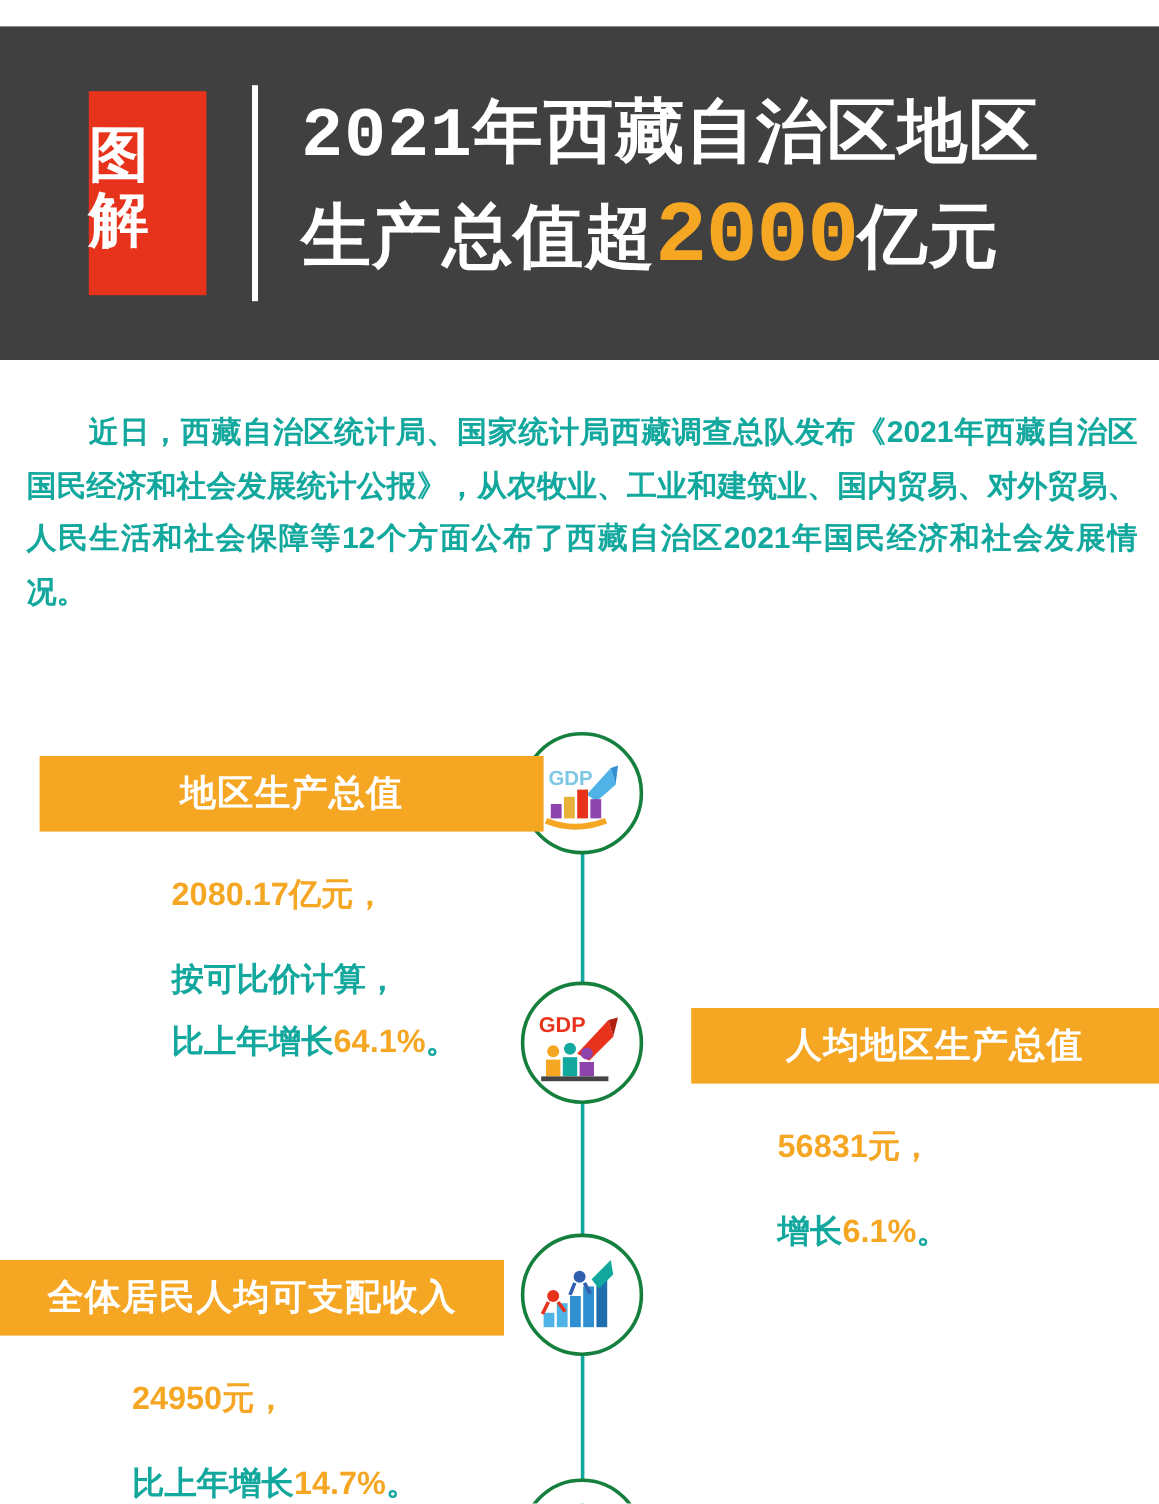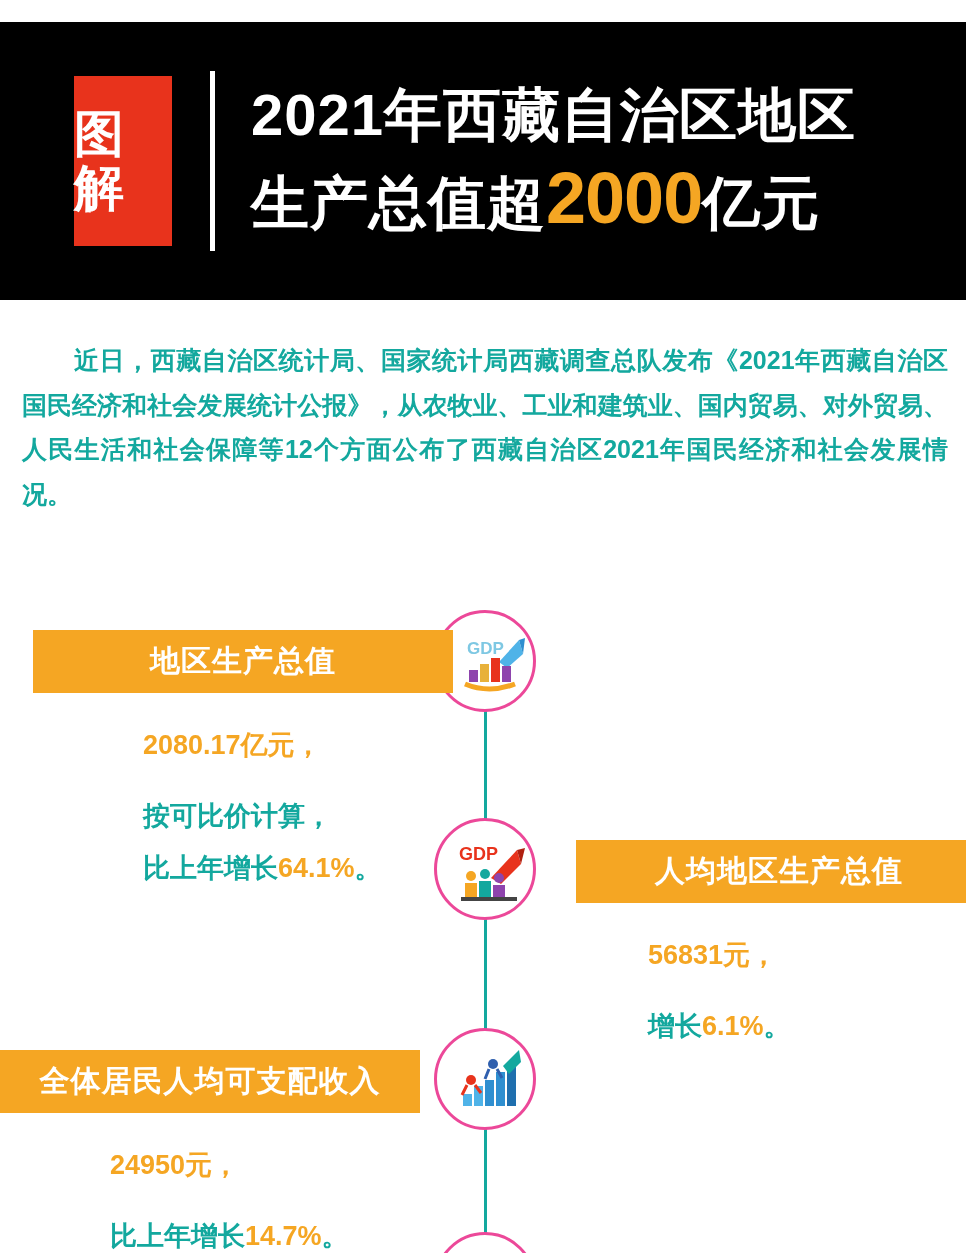--- a/index.html
+++ b/index.html
@@ -15,23 +15,24 @@
     font-family: "Liberation Sans", sans-serif;
   }
 
   
   .header {
     position: absolute;
     left: 0;
     top: 22px;
     width: 966px;
     height: 278px;
-    background: #000000;
+    background: #404040;
     display: flex;
     align-items: center;
+    font-family: Liberation Mono, monospace;
   }
   .header-badge {
     width: 98px;
     height: 170px;
     margin-left: 74px;
     background: #e8331c;
     color: #ffffff;
     display: flex;
     flex-direction: column;
     align-items: center;
@@ -86,26 +87,26 @@
     width: 3px;
     height: 640px;
     background: #13a89e;
   }
   .node {
     position: absolute;
     width: 102px;
     height: 102px;
     border-radius: 50%;
     background: #ffffff;
-    border: 3px solid #ec4899;
+    border: 3px solid #15803d;
     box-sizing: border-box;
     left: 434px;
     display: flex;
     align-items: center;
-    justify-content: flex-end;
+    justify-content: flex-start;
     overflow: hidden;
   }
   .node svg { display: block; }
 
   
   .card { position: absolute; }
   .card-head {
     color: #ffffff;
     background: #f5a623;
     font-size: 30px;

